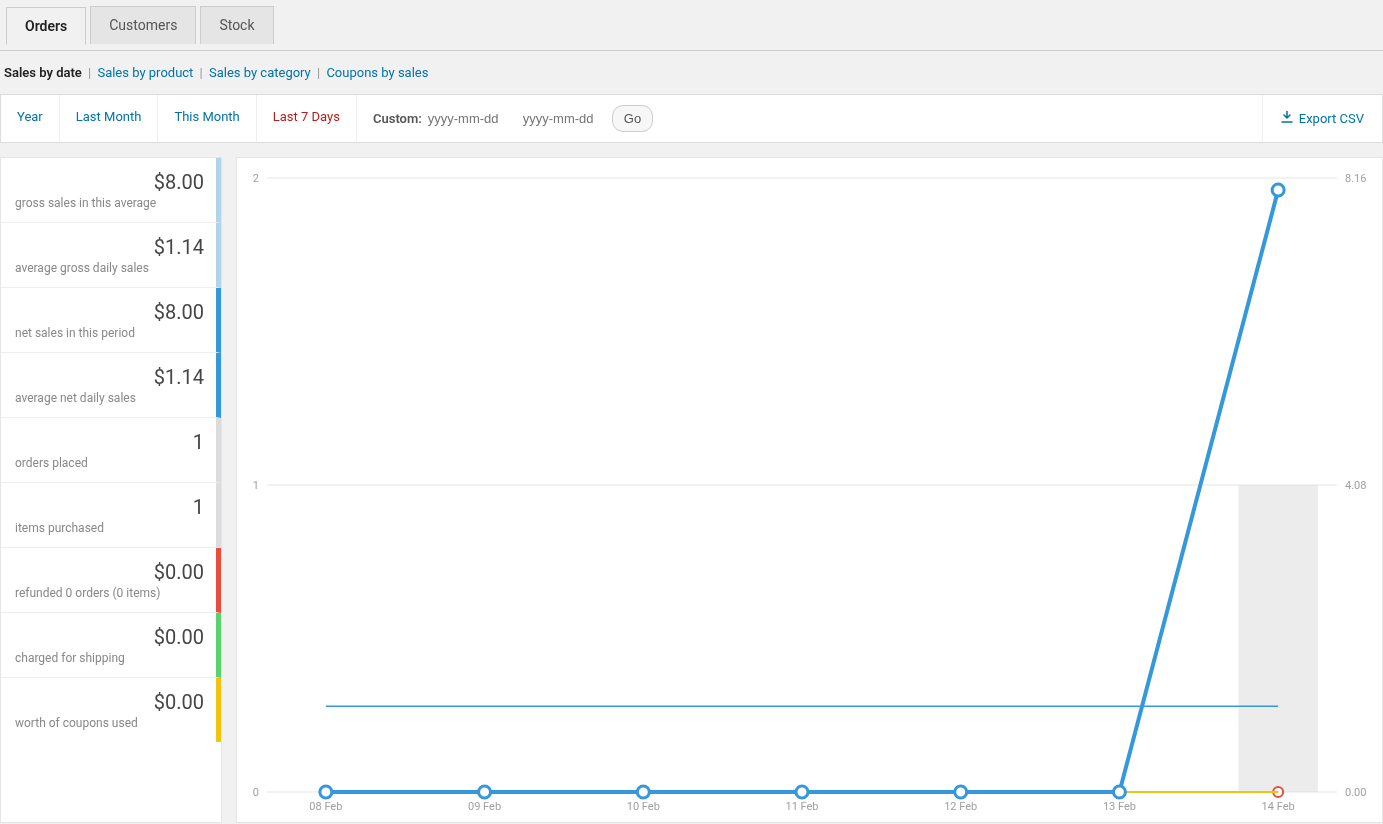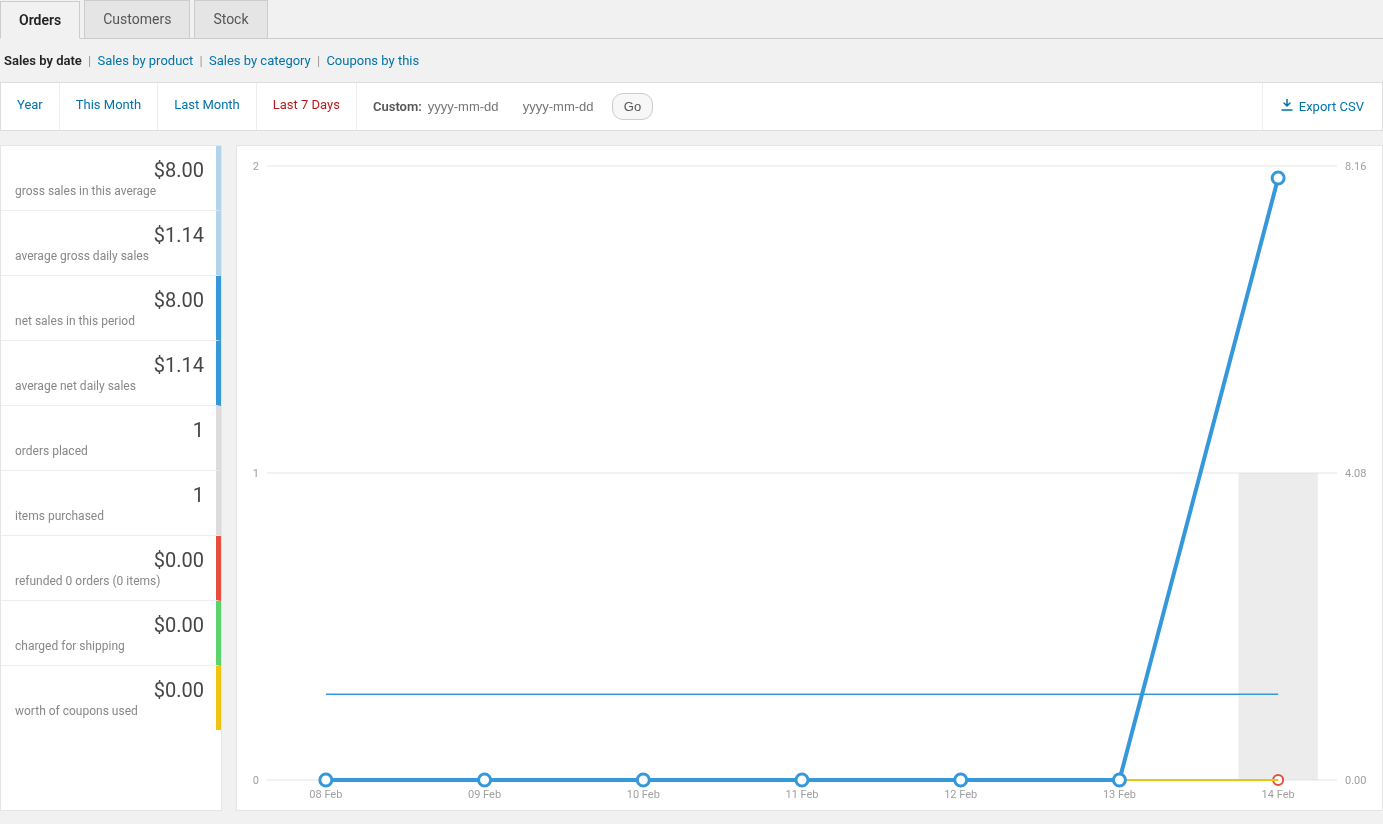--- a/index.html
+++ b/index.html
@@ -7,21 +7,21 @@
     font-family: -apple-system, BlinkMacSystemFont, "Segoe UI", Roboto, "Helvetica Neue", Arial, sans-serif;
     font-size: 13px;
     color: #444;
     background: #f1f1f1;
     width: 1383px;
   }
   
   .top-tabs {
     background: #f1f1f1;
     border-bottom: 1px solid #ccc;
-    padding: 0;
+    padding: 6px;
     display: flex;
   }
   .top-tab {
     padding: 10px 18px;
     background: #e5e5e5;
     border: 1px solid #ccc;
     border-bottom: none;
     margin-right: 4px;
     color: #555;
     cursor: pointer;
@@ -146,27 +146,27 @@
 </style>
 </head>
 <body>
 
 <div class="top-tabs" id="top-tabs">
     <div class="top-tab active">Orders</div>
     <div class="top-tab">Customers</div>
     <div class="top-tab">Stock</div>
   </div>
 
-<div class="report-links" id="report-links"><span class="current">Sales by date</span><span class="sep"> | </span><a>Sales by product</a><span class="sep"> | </span><a>Sales by category</a><span class="sep"> | </span><a>Coupons by this</a></div>
+<div class="report-links" id="report-links"><span class="current">Sales by date</span><span class="sep"> | </span><a>Sales by product</a><span class="sep"> | </span><a>Sales by category</a><span class="sep"> | </span><a>Coupons by sales</a></div>
 
 <div class="range-bar">
   <div id="range-tabs" style="display:flex">
       <div class="range-tab">Year</div>
+      <div class="range-tab">Last Month</div>
       <div class="range-tab">This Month</div>
-      <div class="range-tab">Last Month</div>
       <div class="range-tab active">Last 7 Days</div>
     </div>
   <div class="custom-range">
     <span>Custom:</span>
     <input type="text" placeholder="yyyy-mm-dd" style="">
     <input type="text" placeholder="yyyy-mm-dd" style="">
     <button class="go-btn">Go</button>
   </div>
   <div class="export">
     <span>

